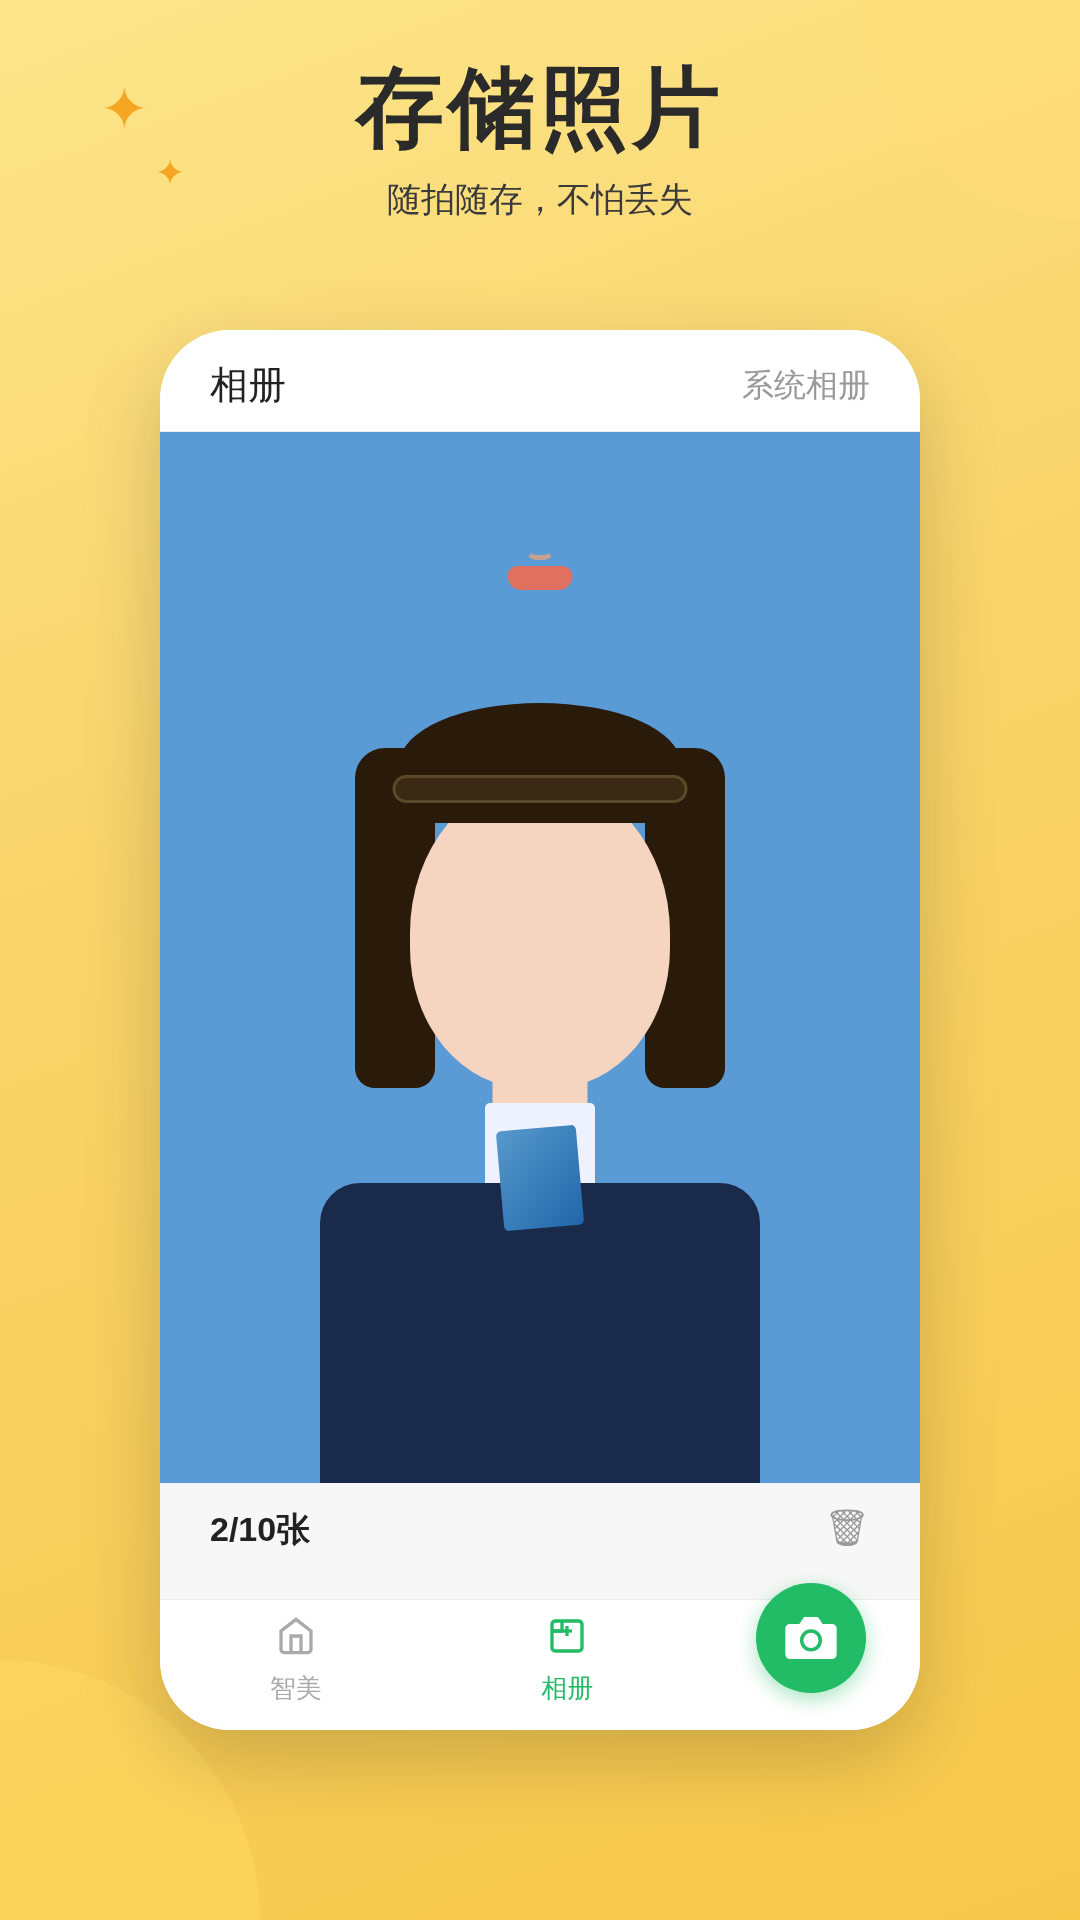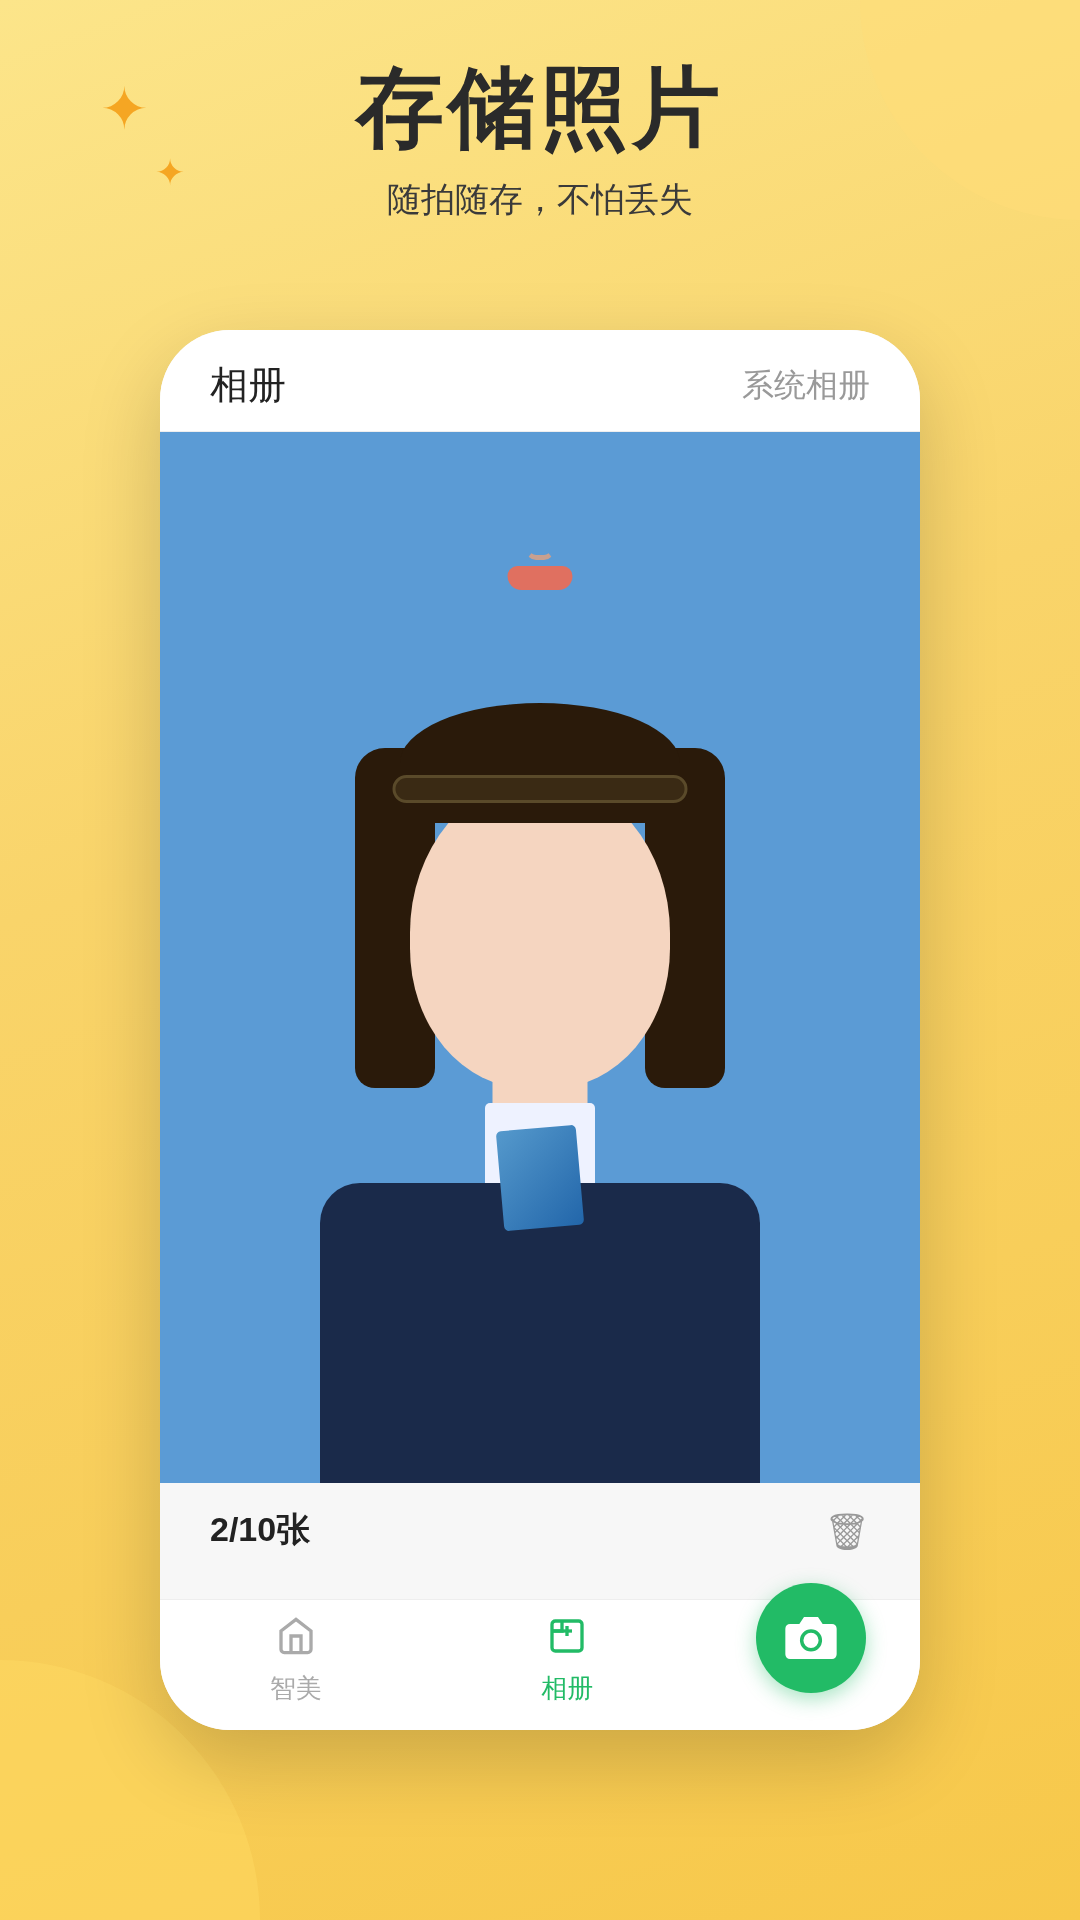--- a/index.html
+++ b/index.html
@@ -238,21 +238,21 @@
       transform: translateX(-50%) rotate(-5deg);
     }
 
     
     .bottom-area {
       background: #f7f7f7;
       padding: 24px 50px;
     }
     .photo-count-row {
       display: flex;
-      align-items: flex-end;
+      align-items: flex-start;
       justify-content: space-between;
       margin-bottom: 22px;
     }
     .photo-count {
       font-size: 34px;
       color: #333;
     }
     .photo-count span.num {
       font-weight: 700;
       color: #222;

